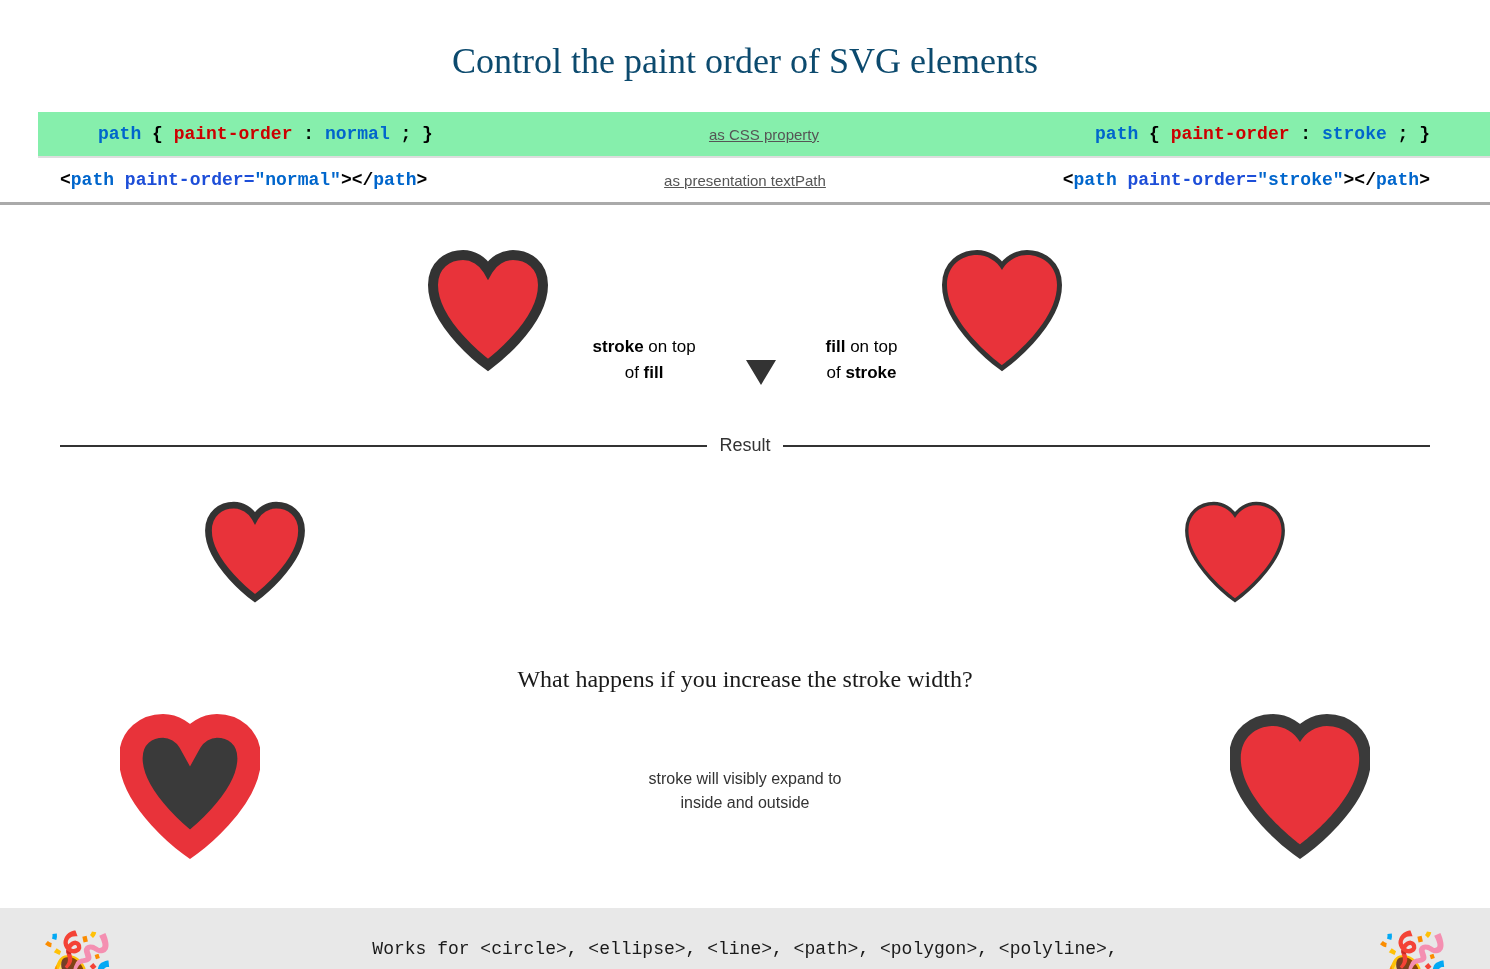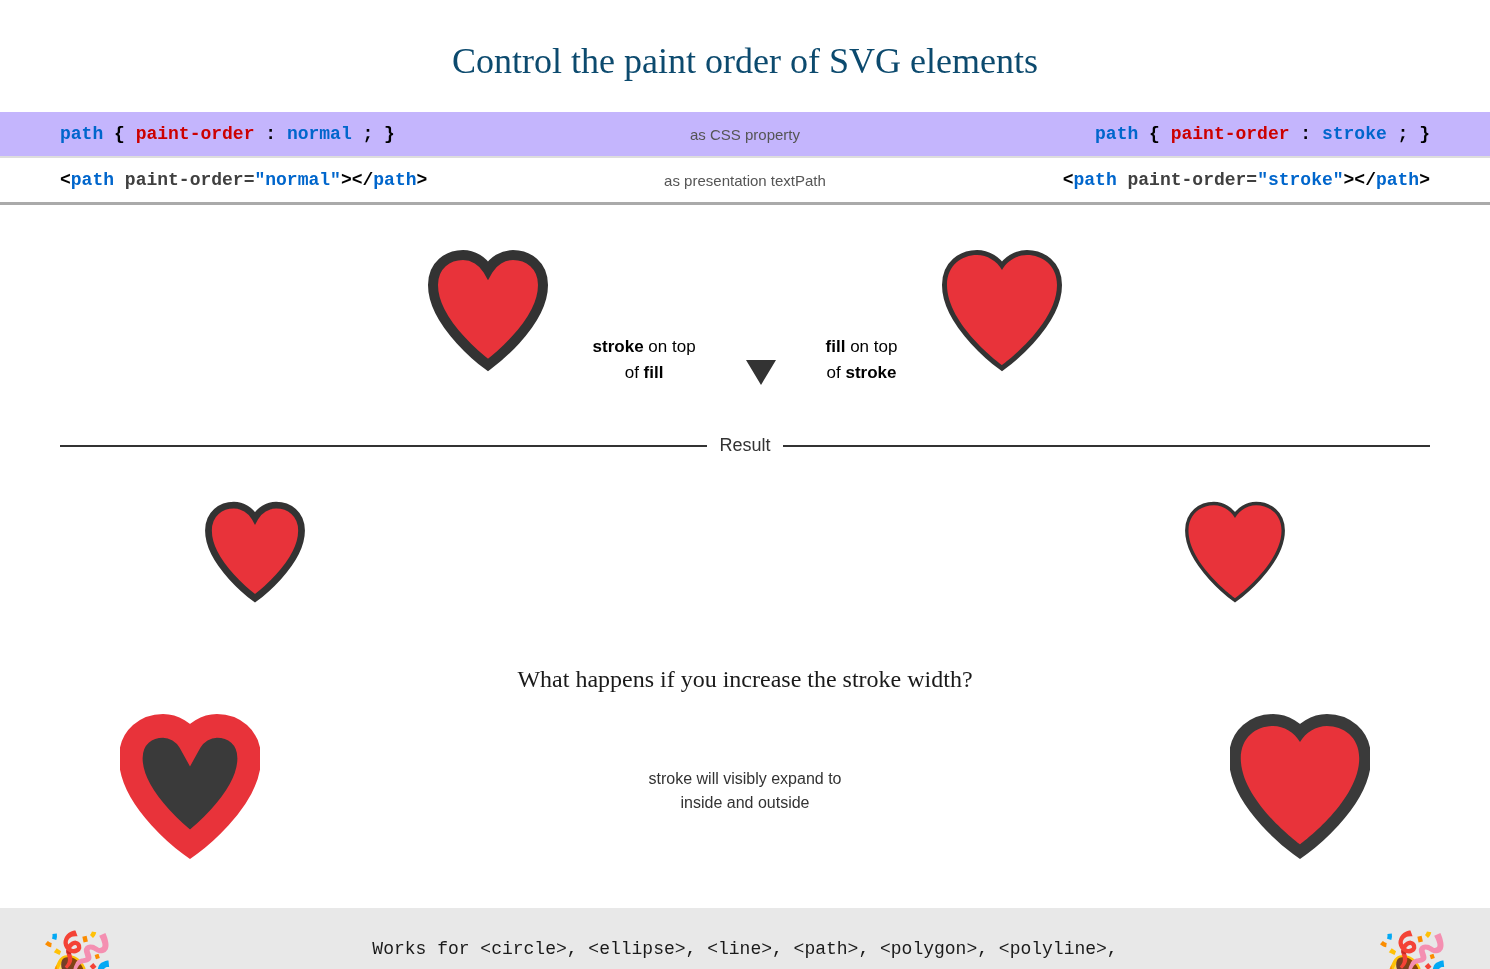--- a/index.html
+++ b/index.html
@@ -21,38 +21,40 @@
 
     .code-block {
       font-family: 'Courier New', monospace;
       font-size: 18px;
       font-weight: bold;
     }
 
     .css-selector { color: #0066cc; }
     .css-property { color: #cc0000; }
     .css-value { color: #0066cc; }
-    .attr-name { color: #404040; margin-top: 24px; }
+    .attr-name { color: #1d4ed8; margin-top: 24px; }
     .attr-value { color: #0066cc; }
     .tag-bracket { color: #000; font-weight: bold; }
 
     .code-label {
       font-family: Arial, sans-serif;
       font-size: 15px;
       color: #555;
       text-align: right;
+      text-decoration: underline;
     }
 
     .css-row {
       padding: 12px 60px;
       display: flex;
       justify-content: space-between;
       align-items: center;
-      background: #c4b5fd;
+      background: #86efac;
       border-bottom: 2px solid #ddd;
+      margin-left: 38px;
     }
 
     .attr-row {
       padding: 12px 60px;
       display: flex;
       justify-content: space-between;
       align-items: center;
       border-bottom: 3px solid #aaa;
     }
 

